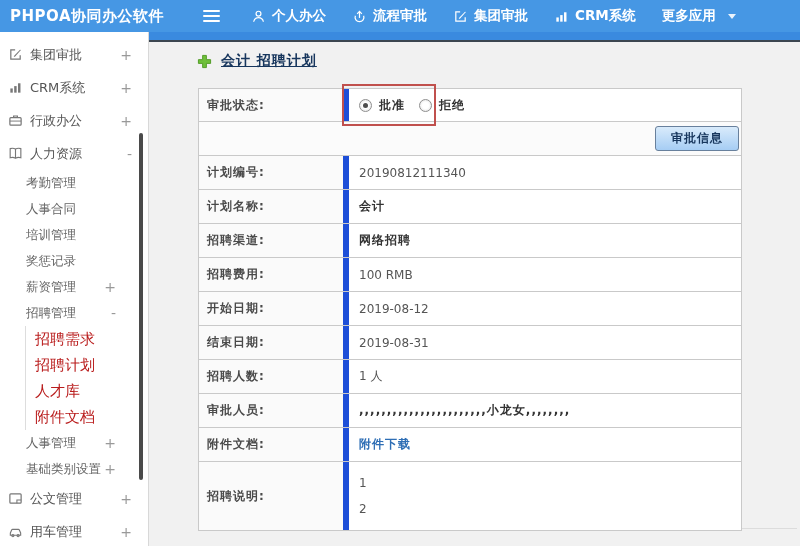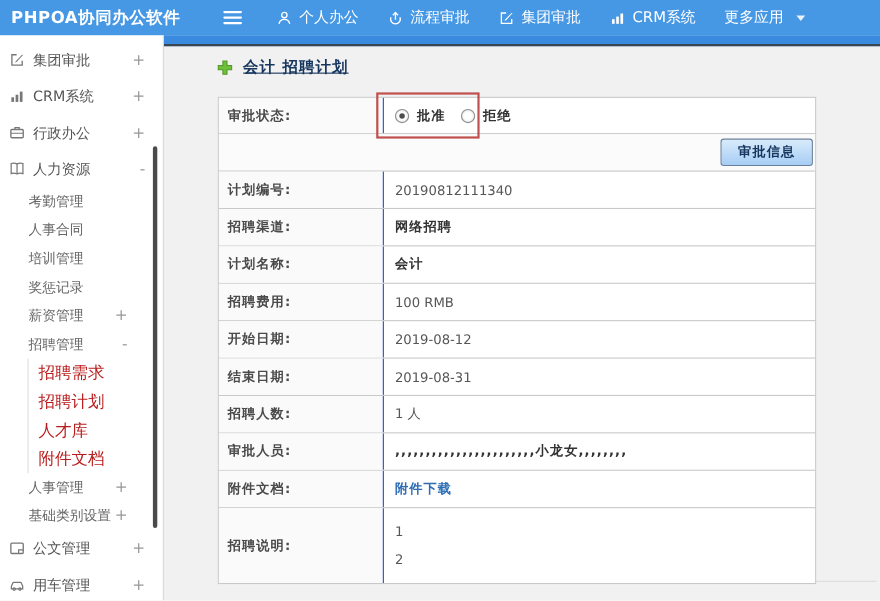--- a/index.html
+++ b/index.html
@@ -12,21 +12,21 @@
   .topbar {
     position:absolute; top:0; left:0; width:800px; height:32px;
     background:#4697e4; z-index:10;
   }
   .logo {
     position:absolute; left:10px; top:0; height:32px; line-height:32px;
     color:#fff; font-size:15px; font-weight:600; letter-spacing:.5px;
   }
   .hamburger { position:absolute; left:203px; top:10px; width:17px; cursor:pointer; }
   .hamburger i { display:block; height:2px; background:#fff; margin-bottom:3px; border-radius:1px; }
-  .topmenu { position:absolute; left:238px; top:0; height:32px; display:flex; align-items:center; }
+  .topmenu { position:absolute; left:238px; top:0; height:32px; display:flex; align-items:center;font-weight:bold; }
   .topmenu-item {
     display:flex; align-items:center; height:32px; padding:0 13px;
     color:#fff; font-size:13.5px; cursor:pointer; white-space:nowrap;
   }
   .topmenu-item .mi { display:inline-flex; margin-right:6px; color:#fff; }
   .caret {
     display:inline-block; margin-left:12px; width:0; height:0;
     border-left:4.5px solid transparent; border-right:4.5px solid transparent;
     border-top:5px solid #eaf3fc;
   }
@@ -67,21 +67,21 @@
   
   .ftable {
     position:absolute; left:49px; top:56px; width:544px;
     background:#fff; border:1px solid #c9c9c9; z-index:1;
   }
   .frow { display:flex; height:33px; border-bottom:1px solid #c9c9c9; }
   .frow.std { height:34px; }
   .frow.tall { height:68px; }
   .frow:last-child { border-bottom:none; }
   .fl {
-    width:150px; flex:none; background:#fafafa; border-right:1px solid #1d4ed8;
+    width:150px; flex:none; background:#fafafa; border-right:6px solid #1d4ed8;
     display:flex; align-items:center; padding-left:8px;
     font-weight:bold; color:#4a4a4a; font-size:12px; letter-spacing:1px;
   }
   .fv { flex:1; display:flex; align-items:center; padding-left:10px; color:#555; }
   .fv.cn { font-weight:bold; color:#333; letter-spacing:1px; }
   .frow-button { display:flex; height:34px; border-bottom:1px solid #c9c9c9; background:#fbfbfb;
     align-items:center; justify-content:flex-end; padding-right:2px; }
   .btn-approve {
     font-family:inherit; font-size:12px; font-weight:bold; color:#17365d; letter-spacing:1px;
     background:linear-gradient(#d9ebfb,#a6cdf4); border:1px solid #68809c; border-radius:3px;
@@ -307,26 +307,26 @@
 
     <div class="frow-button">
       <button class="btn-approve">审批信息</button>
     </div>
 
     <div class="frow std">
       <div class="fl">计划编号:</div>
       <div class="fv">20190812111340</div>
     </div>
     <div class="frow std">
+      <div class="fl">计划名称:</div>
+      <div class="fv cn">会计</div>
+    </div>
+    <div class="frow std">
       <div class="fl">招聘渠道:</div>
       <div class="fv cn">网络招聘</div>
-    </div>
-    <div class="frow std">
-      <div class="fl">计划名称:</div>
-      <div class="fv cn">会计</div>
     </div>
     <div class="frow std">
       <div class="fl">招聘费用:</div>
       <div class="fv">100 RMB</div>
     </div>
     <div class="frow std">
       <div class="fl">开始日期:</div>
       <div class="fv">2019-08-12</div>
     </div>
     <div class="frow std">

